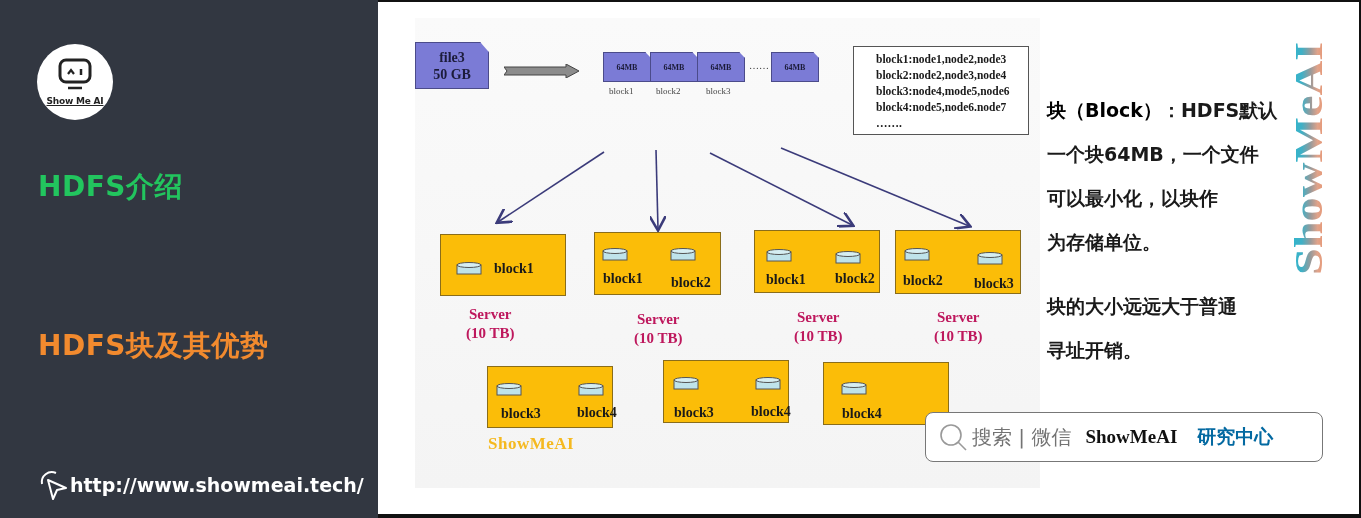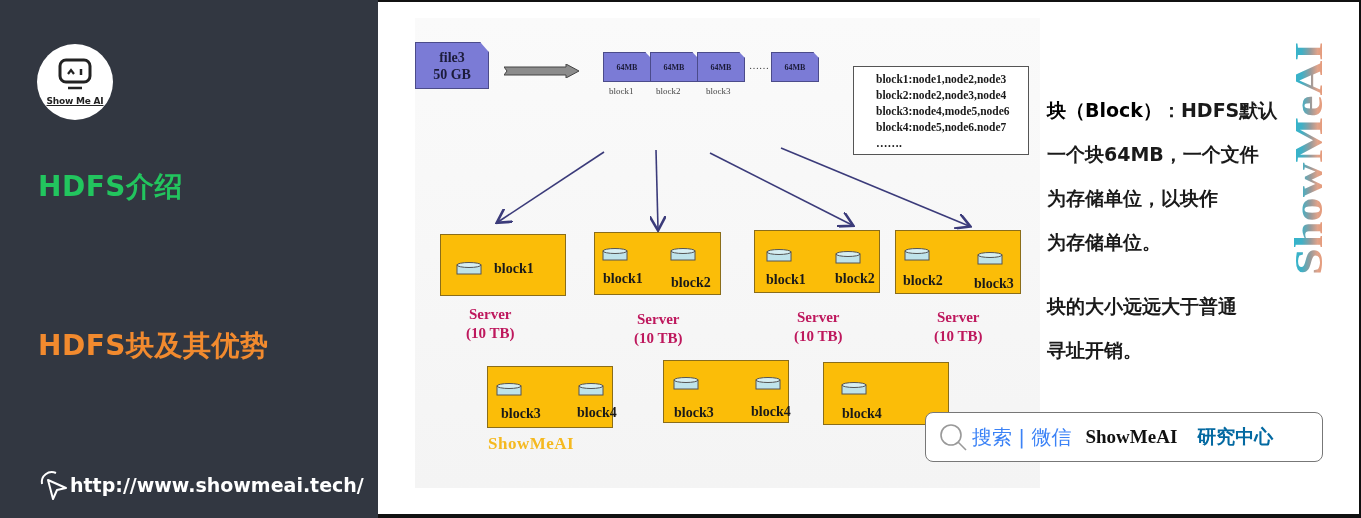--- a/index.html
+++ b/index.html
@@ -13,31 +13,31 @@
   .link-row{position:absolute;left:36px;top:468px;display:flex;align-items:center;}
   .link-text{color:#fff;font:bold 19px "DejaVu Sans",sans-serif;}
   .main{position:absolute;left:378px;top:0;width:983px;height:516px;background:#fff;border-top:2px solid #111;border-right:2px solid #111;box-sizing:border-box;}
   .bottom-rule{position:absolute;left:378px;top:514px;width:983px;height:4px;background:#111;}
   .canvas{position:absolute;left:415px;top:18px;width:625px;height:470px;background:linear-gradient(180deg,#fafafa,#f4f4f4);}
   .file-box{position:absolute;left:415px;top:42px;width:74px;height:47px;background:#7b7bd6;border:1px solid #4b4b8a;clip-path:polygon(0 0,88% 0,100% 22%,100% 100%,0 100%);color:#1c1c3a;font:bold 14px "Liberation Serif",serif;text-align:center;line-height:17px;padding-top:6px;box-sizing:border-box;}
   .big-arrow{position:absolute;left:504px;top:64px;}
   .chunk{position:absolute;top:52px;width:48px;height:30px;background:#7b7bd6;border:1px solid #4b4b8a;clip-path:polygon(0 0,88% 0,100% 20%,100% 100%,0 100%);color:#1c1c3a;font:bold 8px "Liberation Serif",serif;text-align:center;line-height:30px;box-sizing:border-box;}
   .chunk-label{position:absolute;top:86px;font:9px "Liberation Serif",serif;color:#444;}
   .dots{position:absolute;left:749px;top:60px;font:10px "Liberation Serif",serif;color:#333;}
-  .meta-box{position:absolute;left:853px;top:46px;width:176px;height:89px;border:1px solid #555;background:#fff;box-sizing:border-box;padding:4px 0 0 22px;font:bold 11.5px "Liberation Serif",serif;color:#1a1a1a;line-height:16px;white-space:nowrap;margin-top:20px;}
+  .meta-box{position:absolute;left:853px;top:46px;width:176px;height:89px;border:1px solid #555;background:#fff;box-sizing:border-box;padding:4px 0 0 22px;font:bold 11.5px "Liberation Serif",serif;color:#1a1a1a;line-height:16px;white-space:nowrap;}
   .server{position:absolute;background:#fbbd08;border:1px solid #8a6d1a;box-sizing:border-box;}
   .disk{position:absolute;width:26px;height:14px;}
   .blk{position:absolute;font:bold 14px "Liberation Serif",serif;color:#1a1a1a;white-space:nowrap;}
   .srv-cap{position:absolute;font:bold 15px "Liberation Serif",serif;color:#be185d;text-align:center;line-height:19px;white-space:nowrap;}
   .wm-bottom{position:absolute;left:488px;top:434px;font:bold 17px "Liberation Serif",serif;color:#f5b920;letter-spacing:0.5px;}
   .desc{position:absolute;left:1047px;font:bold 19px "DejaVu Sans",sans-serif;color:#1a1a1a;line-height:44px;}
   .desc .hl{color:#000000;}
   .vert-wm{position:absolute;left:1292px;top:40px;width:36px;height:235px;}
   .search-box{position:absolute;left:925px;top:412px;width:398px;height:50px;border:1px solid #777;border-radius:8px;background:#fff;box-sizing:border-box;display:flex;align-items:center;padding-left:12px;}
-  .s-ph{font:20px "DejaVu Sans",sans-serif;color:#3b82f6;margin-left:4px;}
+  .s-ph{font:20px "DejaVu Sans",sans-serif;color:#737373;margin-left:4px;}
   .s-brand{font:bold 19px "Liberation Serif",serif;color:#111;margin-left:14px;}
   .s-cn{font:bold 19px "DejaVu Sans",sans-serif;color:#0369a1;margin-left:20px;}
 </style>
 </head>
 <body>
 
 <div class="sidebar">
   <div class="logo">
     <svg width="76" height="76">
       <rect x="23" y="16" width="30" height="22" rx="6" fill="none" stroke="#222" stroke-width="3"></rect>
@@ -191,21 +191,21 @@
       <rect x="1" y="3" width="24" height="9" fill="#bfe3ea" stroke="#555"></rect>
       <ellipse cx="13" cy="3" rx="12" ry="2.5" fill="#d6eef2" stroke="#555"></ellipse>
     </svg>
   <div class="blk" style="left:18px;top:43px">block4</div>
 </div>
 <div class="wm-bottom">ShowMeAI</div>
 
 <div class="desc" style="top:88px">
   <div><span class="hl">块（Block）</span><span>：HDFS默认</span></div>
   <div>一个块64MB，一个文件</div>
-  <div>为存储单位，以块作</div>
+  <div>可以最小化，以块作</div>
   <div>为存储单位。</div>
 </div>
 <div class="desc" style="top:284px">
   <div>块的大小远远大于普通</div>
   <div>寻址开销。</div>
 </div>
 
 <svg class="vert-wm" viewBox="0 0 36 235">
   <defs>
     <linearGradient id="wmg" x1="0" y1="1" x2="0" y2="0">

